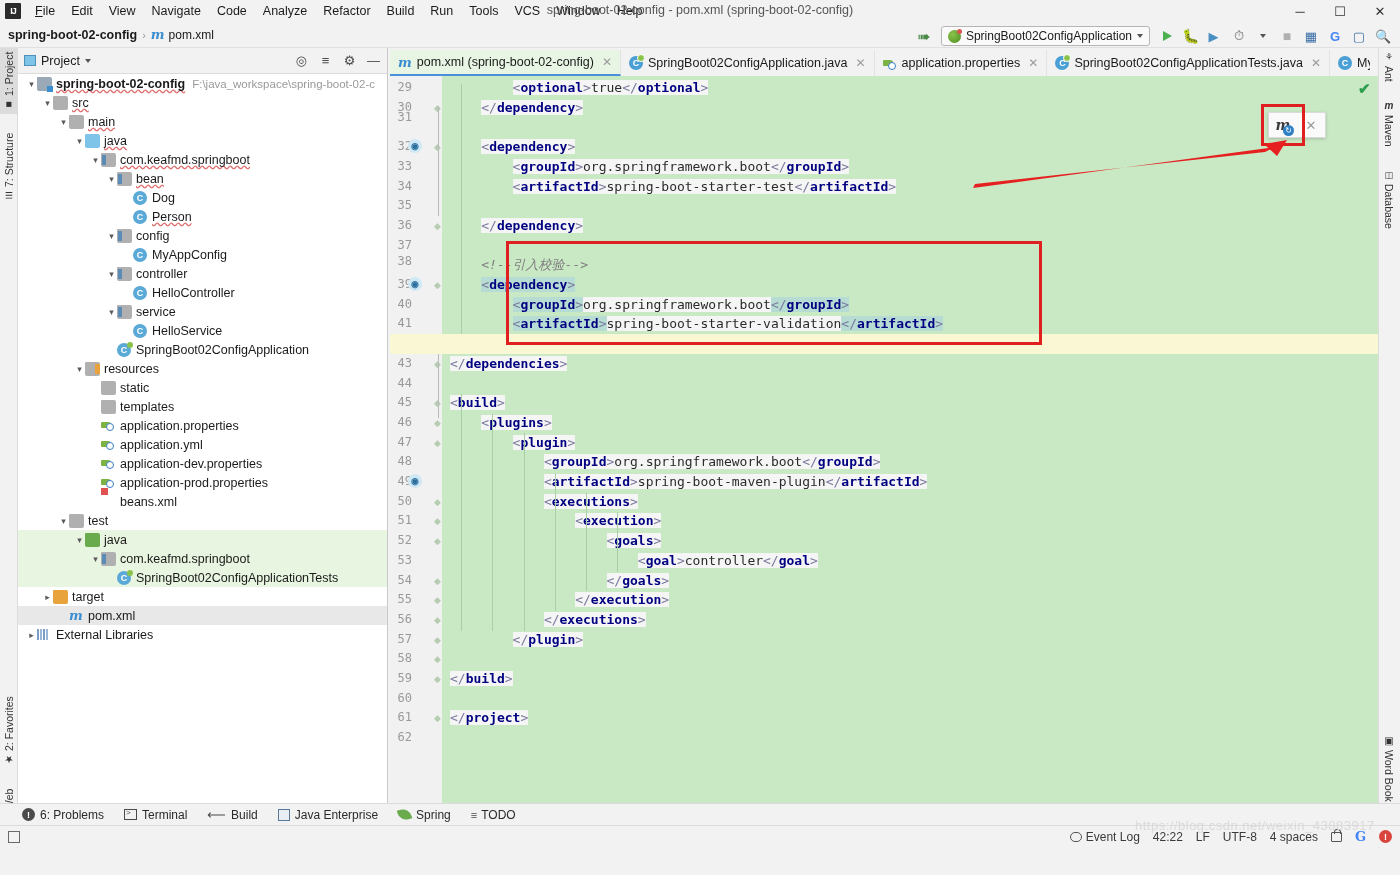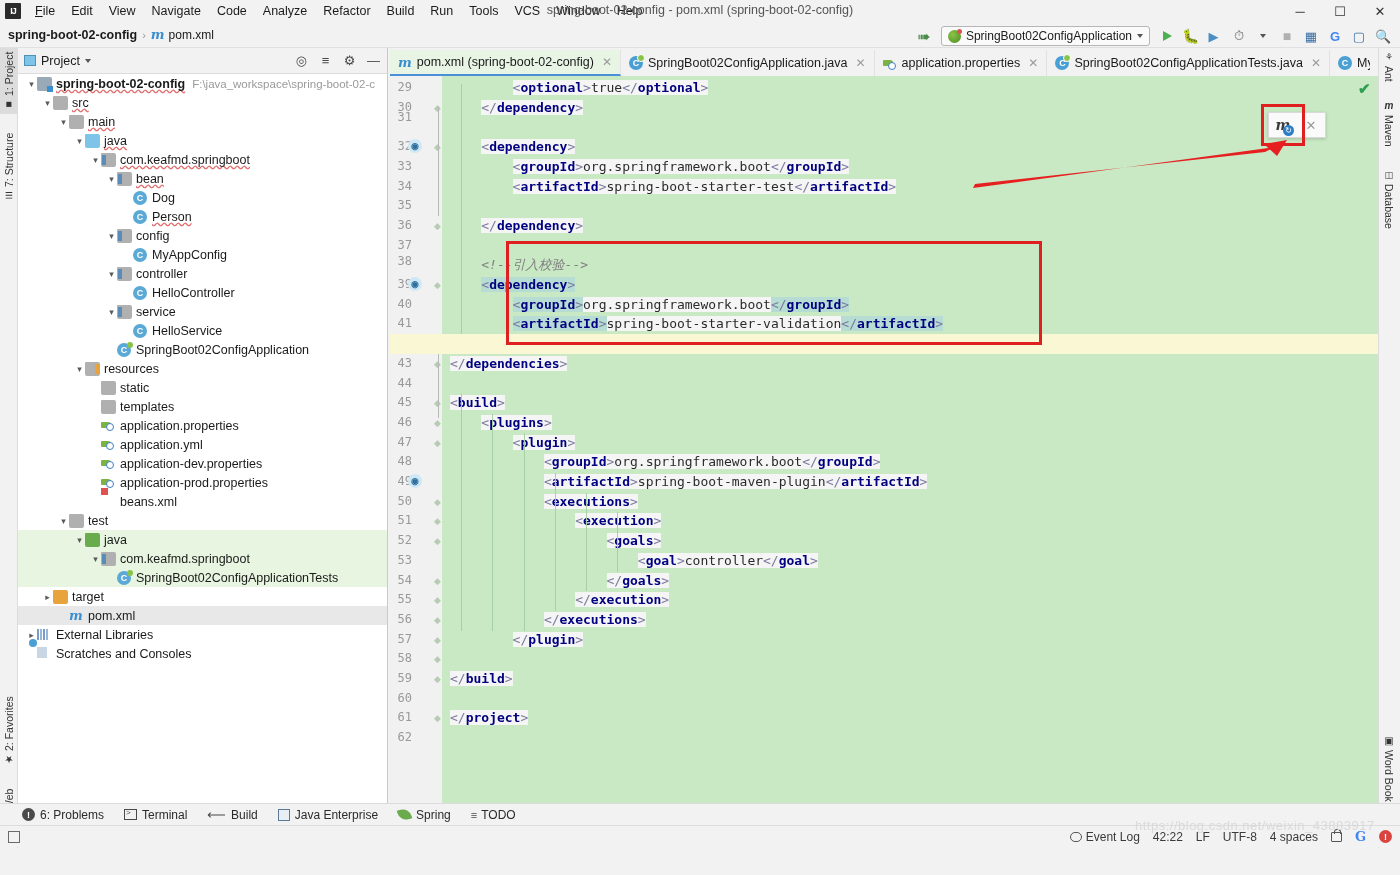--- a/index.html
+++ b/index.html
@@ -695,26 +695,20 @@
           <span style="width:40px;flex:0 0 40px;"></span>
           <span class="arrow"></span>
           <span class="tico"><span class="mvn-ico">m</span></span>
           <span class="" style="">pom.xml</span>
         </div>
         <div class="trow">
           <span style="width:8px;flex:0 0 8px;"></span>
           <span class="arrow">▸</span>
           <span class="tico"><span class="libico"></span></span>
           <span class="" style="">External Libraries</span>
-        </div>
-        <div class="trow">
-          <span style="width:8px;flex:0 0 8px;"></span>
-          <span class="arrow"></span>
-          <span class="tico"><span class="scrico"></span></span>
-          <span class="" style="">Scratches and Consoles</span>
         </div>
       </div>
     <div class="pp-hscroll">
         <i></i>
       </div>
   </div>
 
   <div class="editor">
     <div class="gutter">
         <div class="lnum" style="top: 4px;">29</div>

